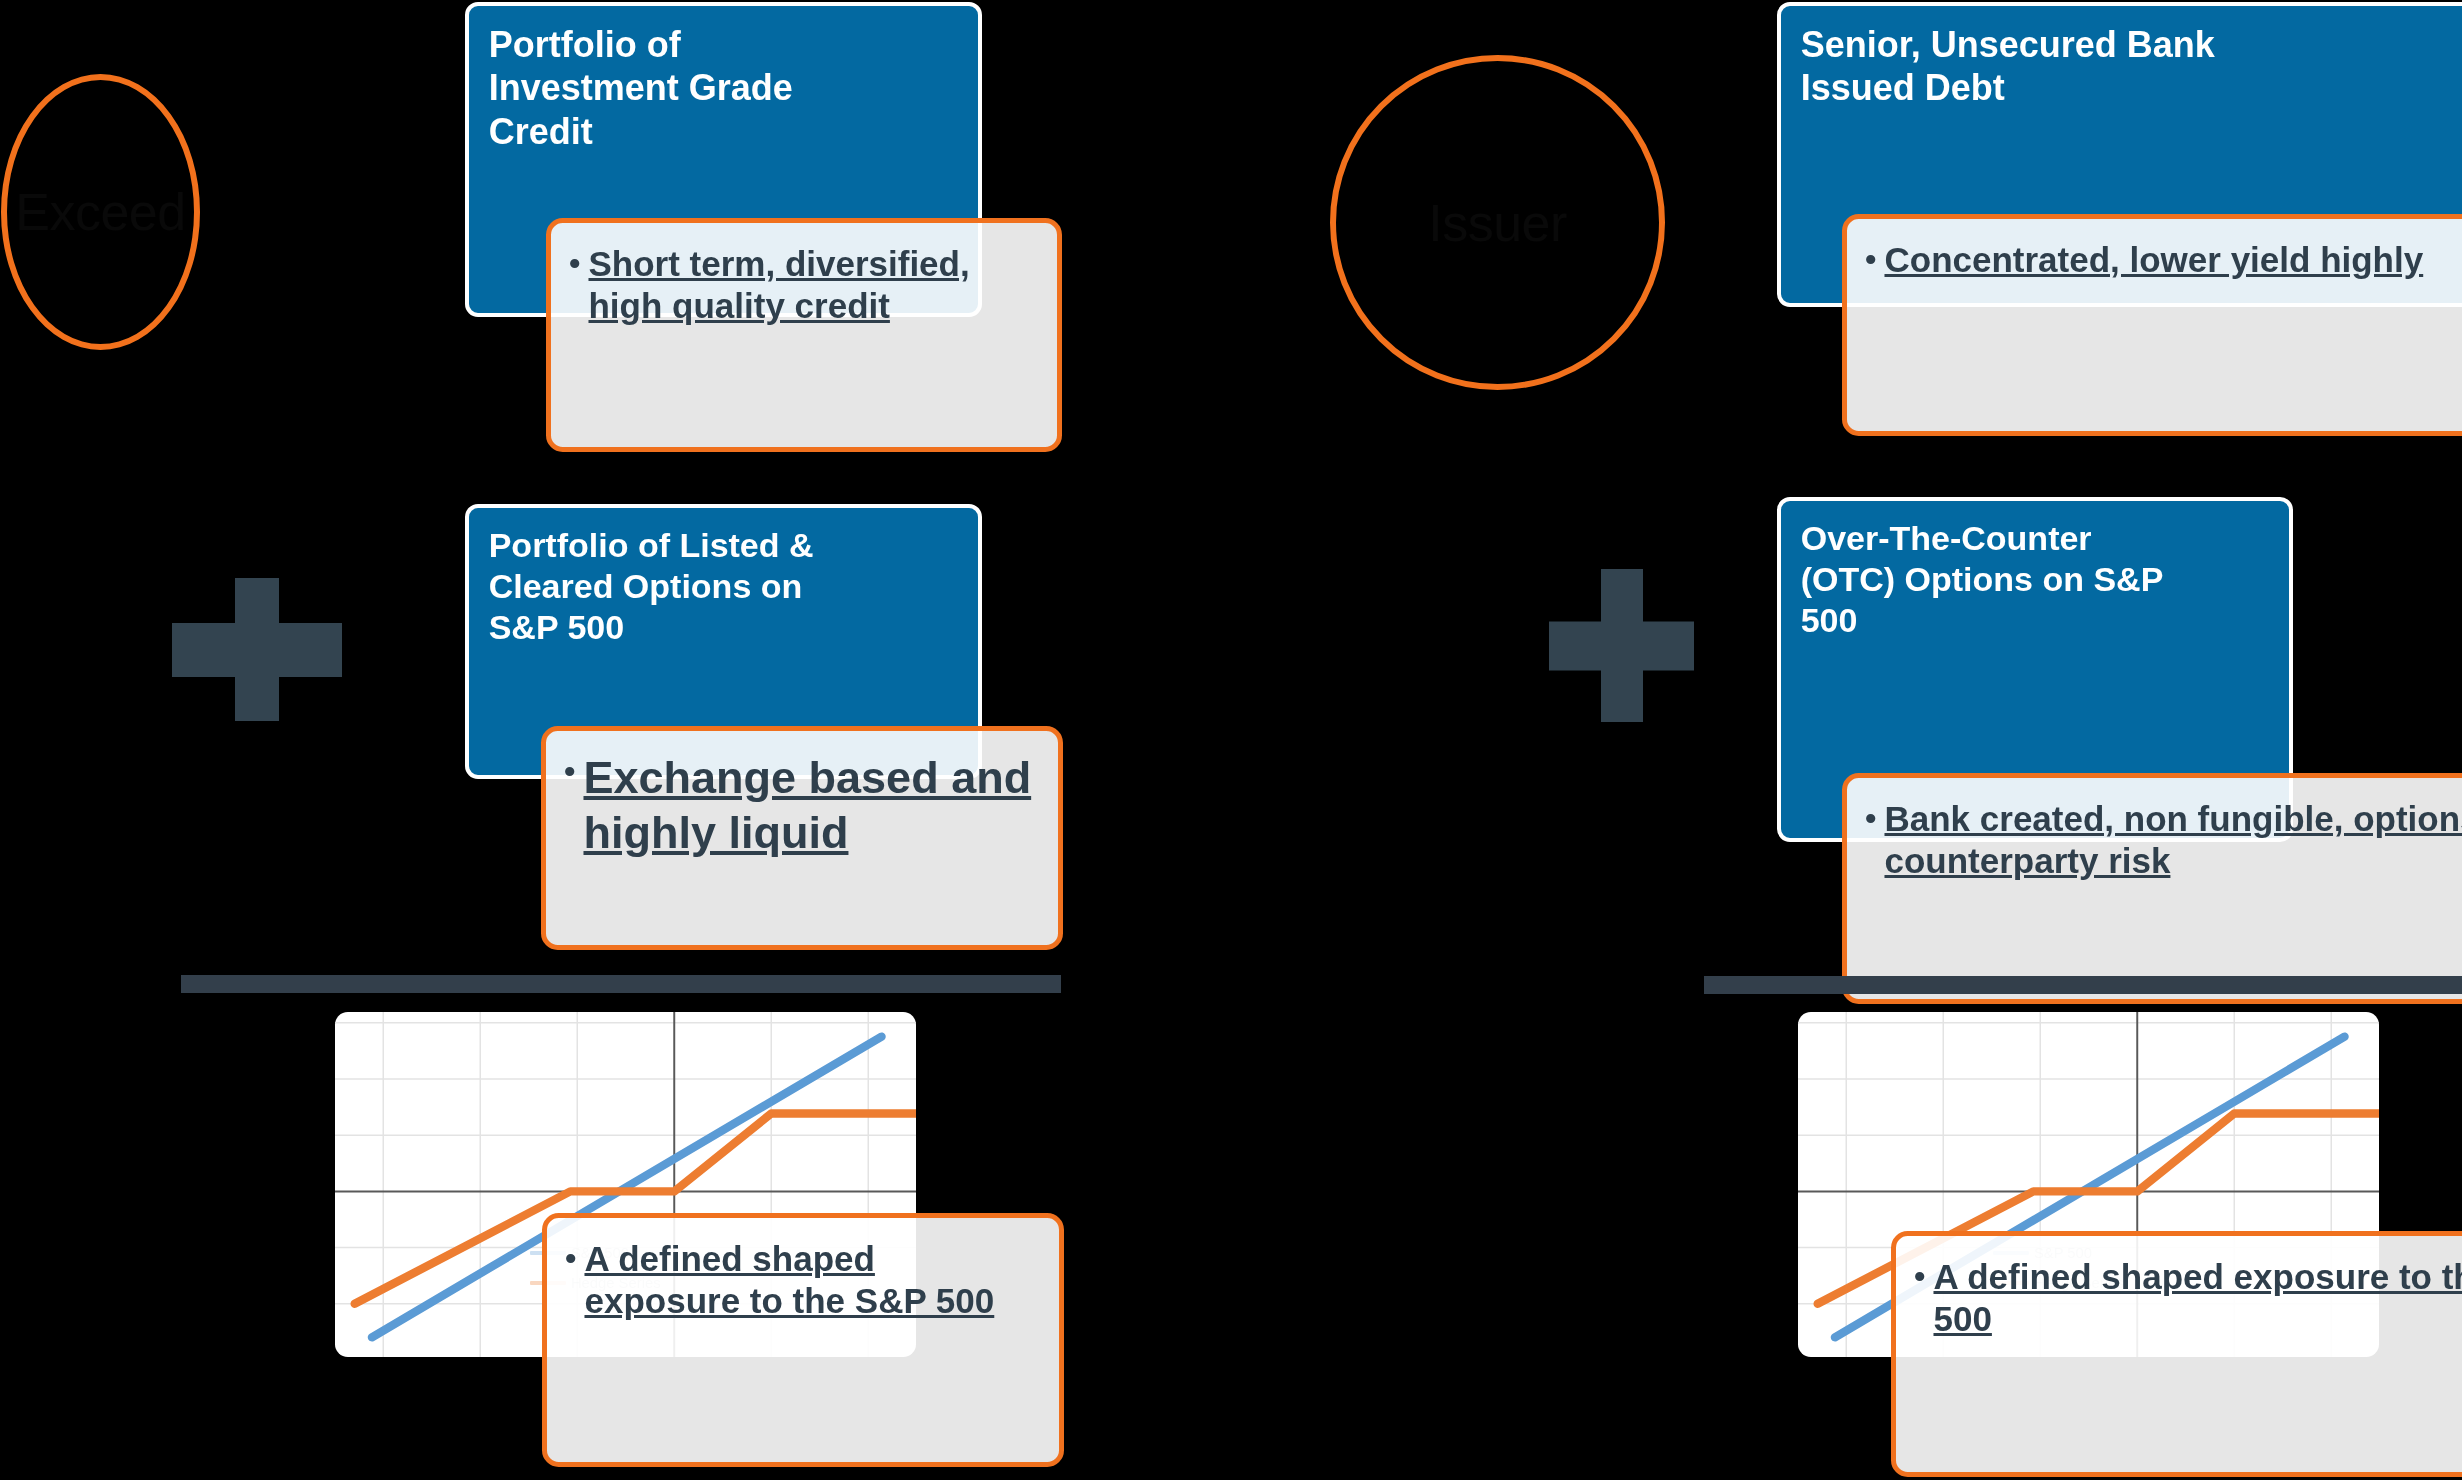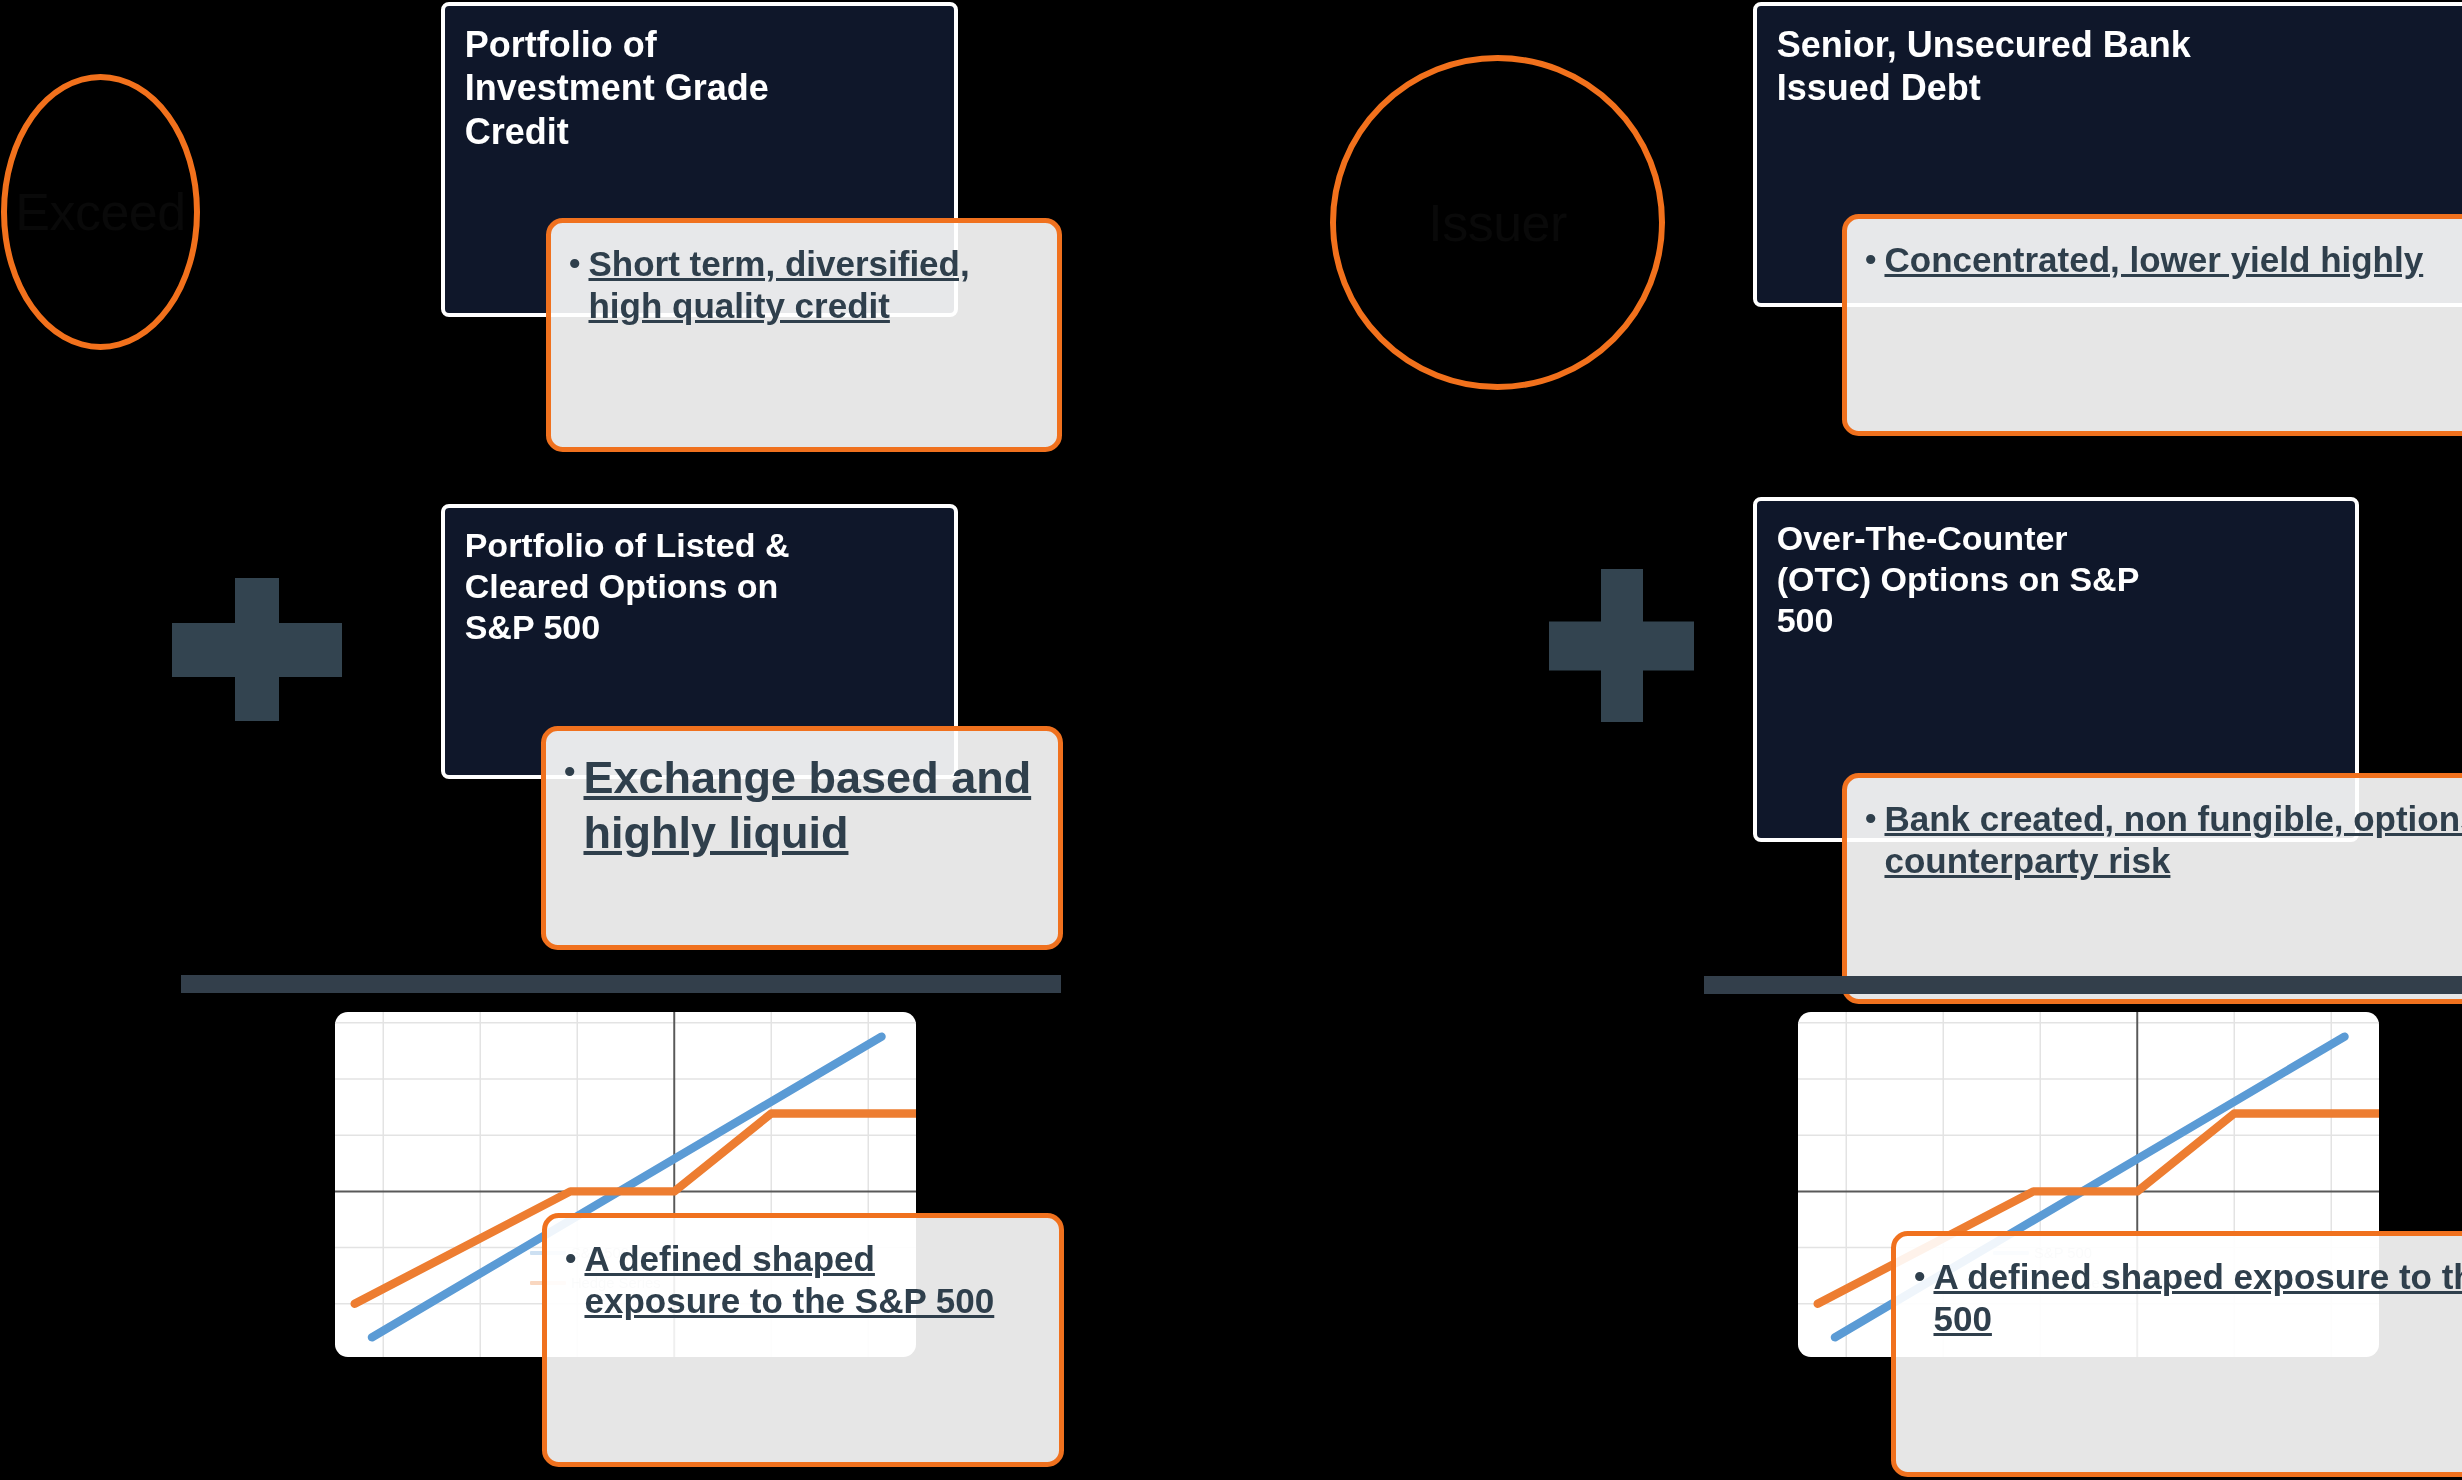--- a/index.html
+++ b/index.html
@@ -22,25 +22,26 @@
     color:#090909;
     font-size:52px;
     font-weight:400;
     letter-spacing:-0.5px;
     line-height:1;
     white-space:nowrap;
   }
 
   
   .teal-card{
-    background:#0f172a;
+    background:#0369a1;
     border:4.4px solid #FFFFFF;
-    border-radius:8px;
+    border-radius:13px;
     box-shadow:0 1.5px 4.9px rgba(0,0,0,.18);
     padding:16.7px 19.7px 14.8px 19.7px;
+    margin-left:24px;
   }
   .teal-card .title{
     color:#FFFFFF;
     font-weight:bold;
     line-height:1.21;
     white-space:pre-line;
   }
 
   
   .callout{
@@ -170,21 +171,21 @@
   <div class="abs callout" style="left:1842px;top:214px;width:692px;height:222px;">
     <span class="dot" style="font-size:34px;">•</span>
     <span class="ctext" style="font-size:35px;">Concentrated, lower yield highly</span>
   </div>
 
   <div class="plus" style="left:1549px;top:569px;width:145px;height:153px;">
     <i class="h" style="height:49px;"></i>
     <i class="v" style="width:42px;"></i>
   </div>
 
-  <div class="abs teal-card" style="left:1753px;top:497px;width:606px;height:345px;">
+  <div class="abs teal-card" style="left:1753px;top:497px;width:516px;height:345px;">
     <div class="title" style="font-size:34px;">Over-The-Counter
 (OTC) Options on S&amp;P
 500</div>
   </div>
 
   <div class="abs callout" style="left:1842px;top:773px;width:818px;height:231px;">
     <span class="dot" style="font-size:34px;">•</span>
     <span class="ctext" style="font-size:35px;">Bank created, non fungible, options with counterparty risk</span>
   </div>
 

